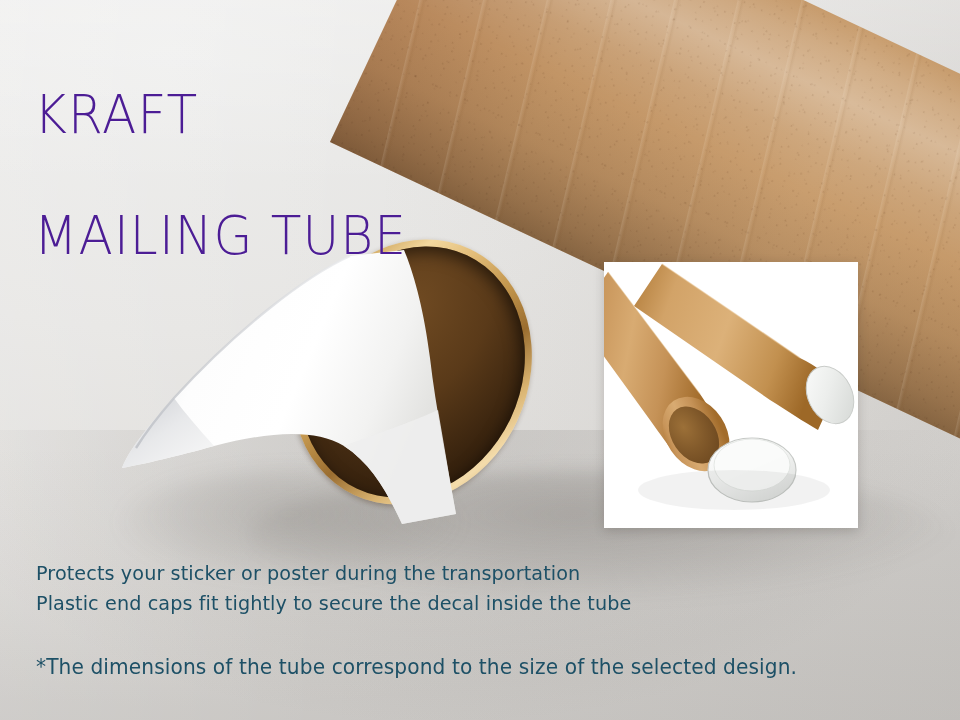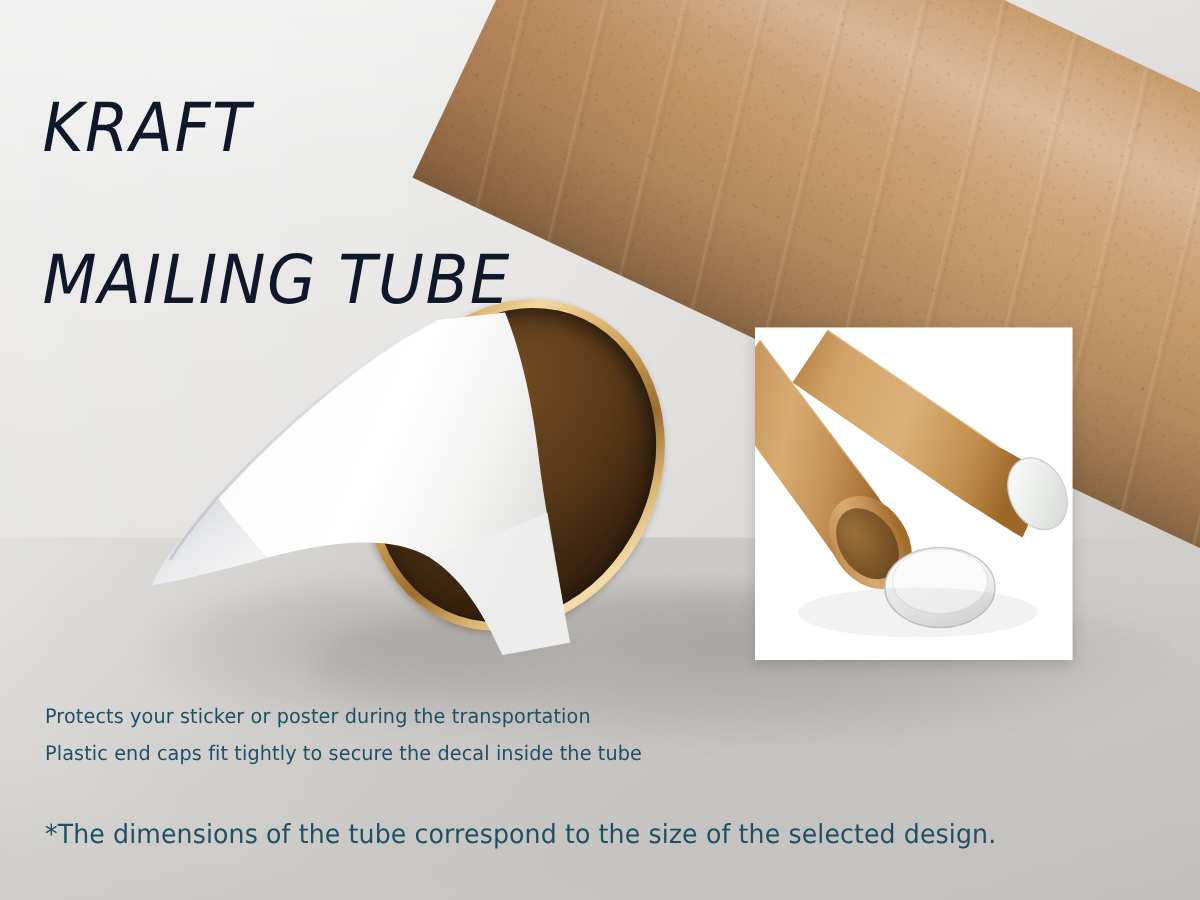--- a/index.html
+++ b/index.html
@@ -163,47 +163,46 @@
     height: 110px;
     border-radius: 50%;
     background: radial-gradient(ellipse at 50% 40%, rgba(110,106,100,0.26) 0%, rgba(110,106,100,0.12) 46%, rgba(110,106,100,0) 76%);
     filter: blur(9px);
   }
 
   
   .headline {
     position: absolute;
     left: 34px;
-    top: 16px;
-    color: #0f172a;
+    top: 28px;
+    color: #4c1d95;
     font-family: "DejaVu Sans", sans-serif;
     font-weight: 300;
     font-size: 54px;
     line-height: 1.08;
     letter-spacing: 1.2px;
     white-space: pre-line;
     text-shadow: 0 1px 1px rgba(255,255,255,0.35);
-    font-style: italic;
   }
   .headline .ln {
     display: block;
     transform: scaleX(0.93);
     transform-origin: left center;
   }
   .headline .ln2 { margin-top: 4px; }
 
   
   .body-copy {
     position: absolute;
     left: 36px;
     top: 558px;
     color: #1d5066;
     font-family: "DejaVu Sans", sans-serif;
     font-weight: 400;
-    font-size: 16px;
+    font-size: 20px;
     line-height: 30px;
     letter-spacing: 0.1px;
   }
   .body-copy .line {
     display: block;
     transform: scaleX(0.96);
     transform-origin: left center;
     white-space: nowrap;
   }
   .footnote {

